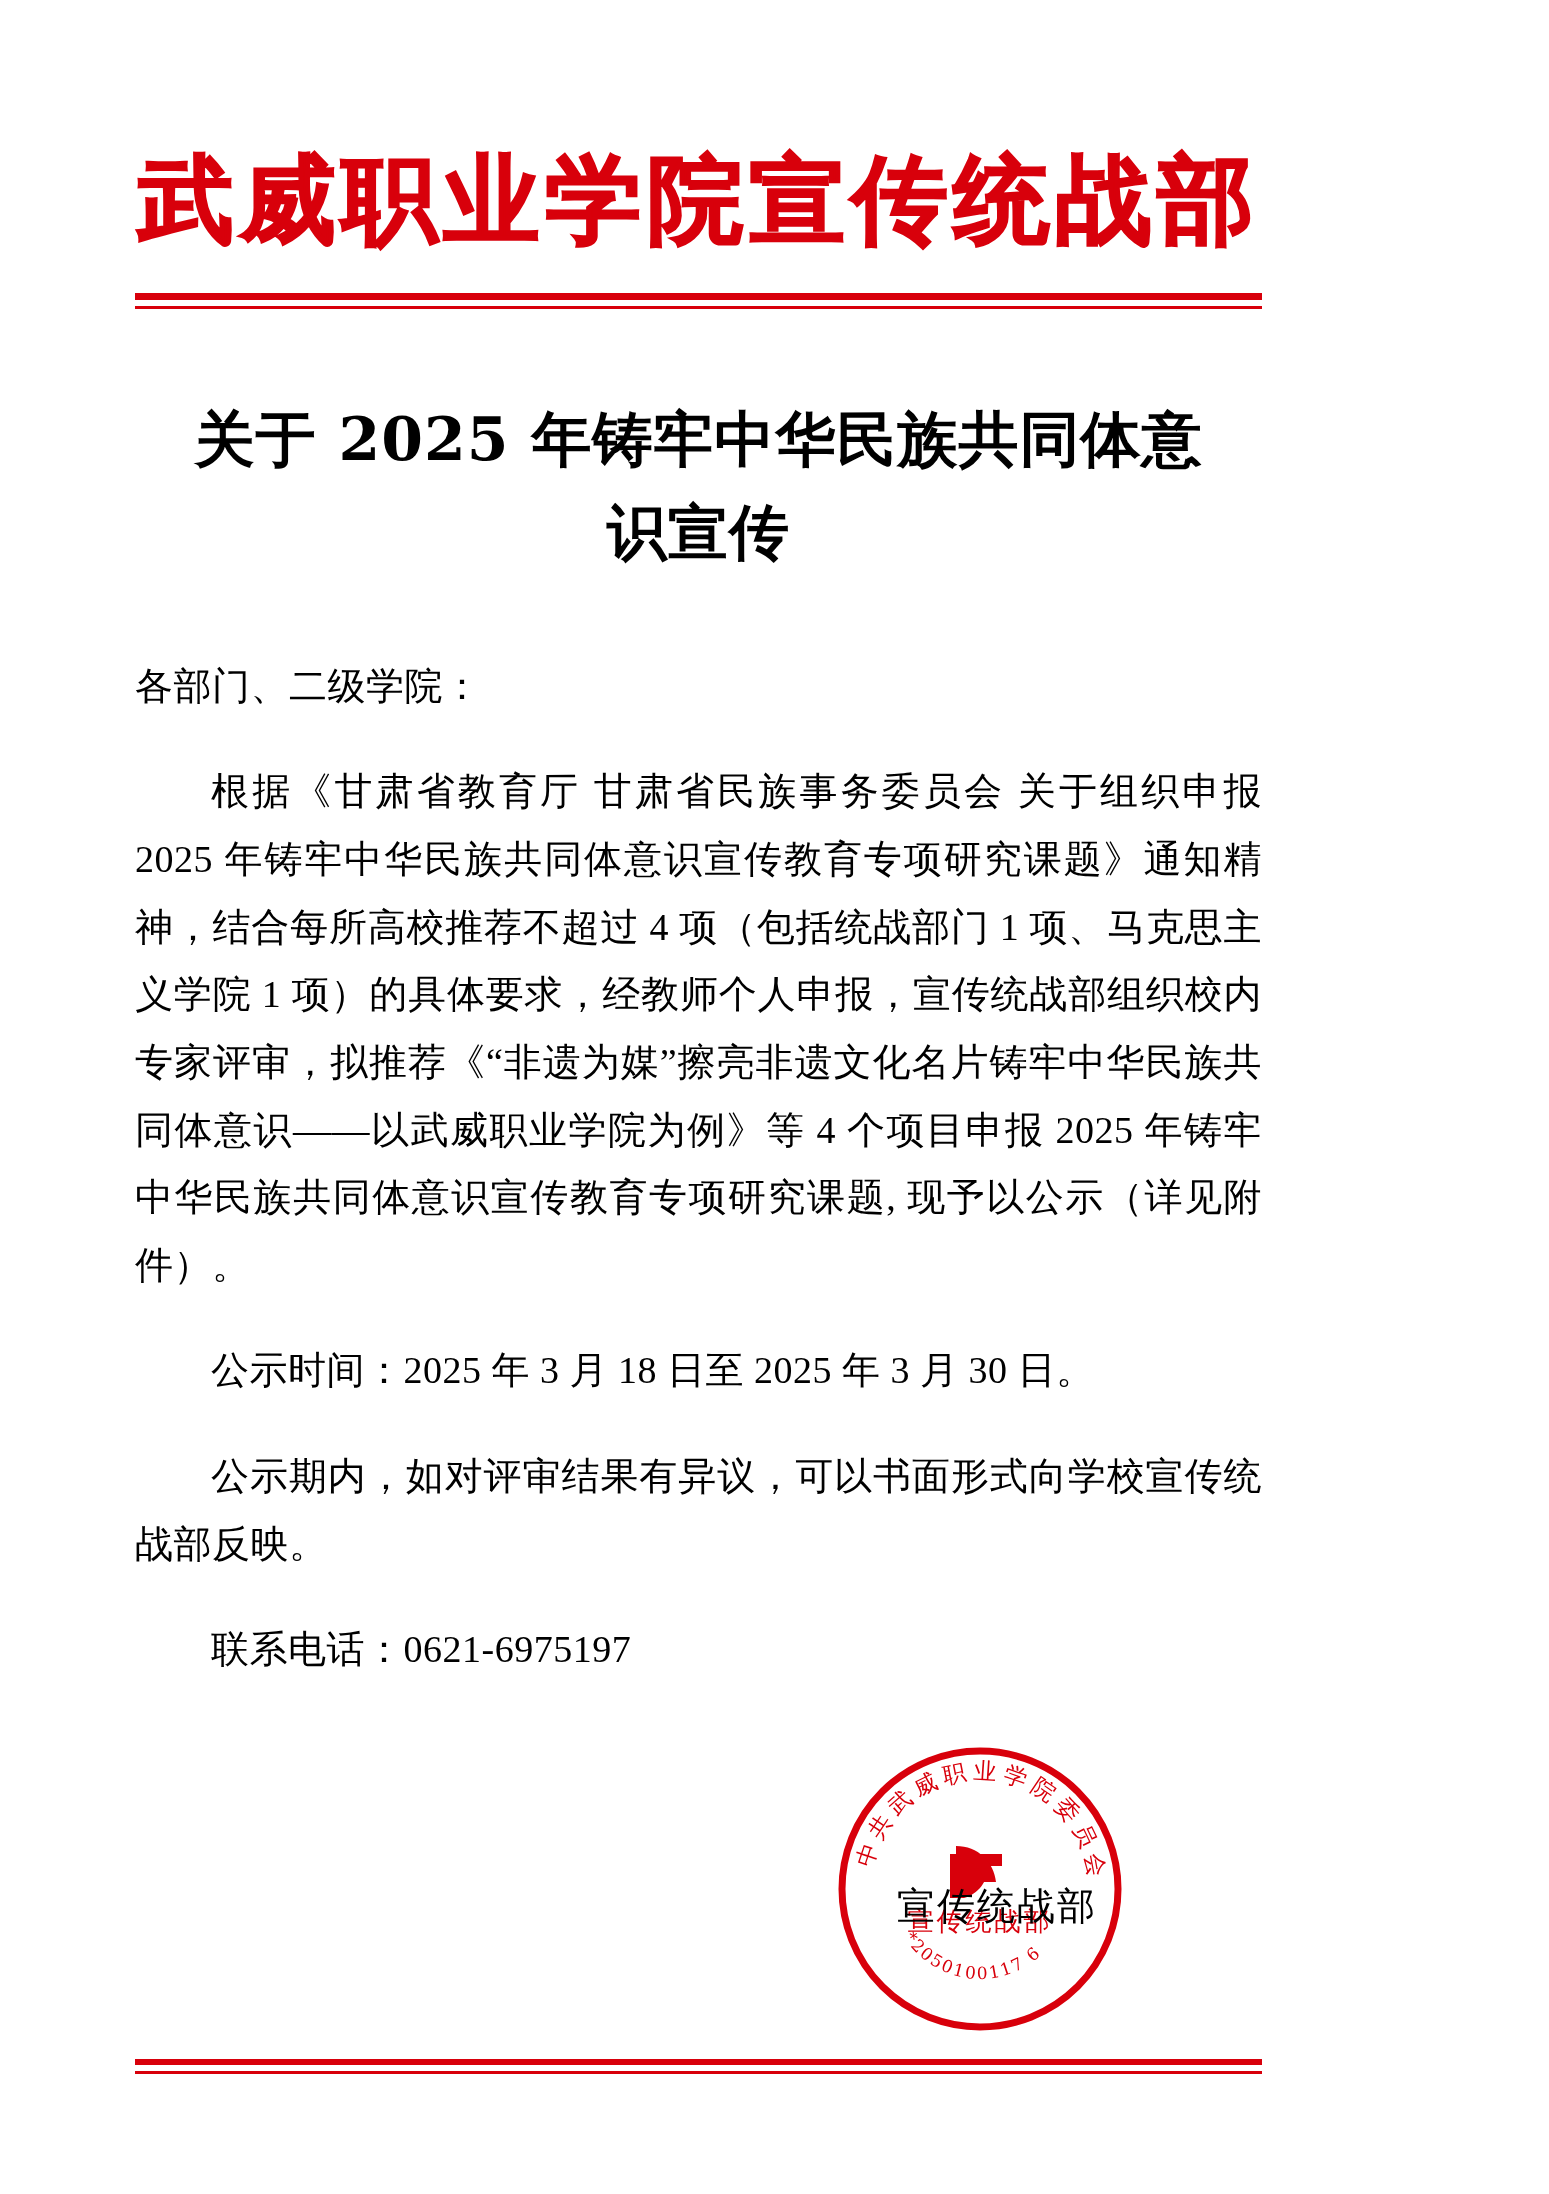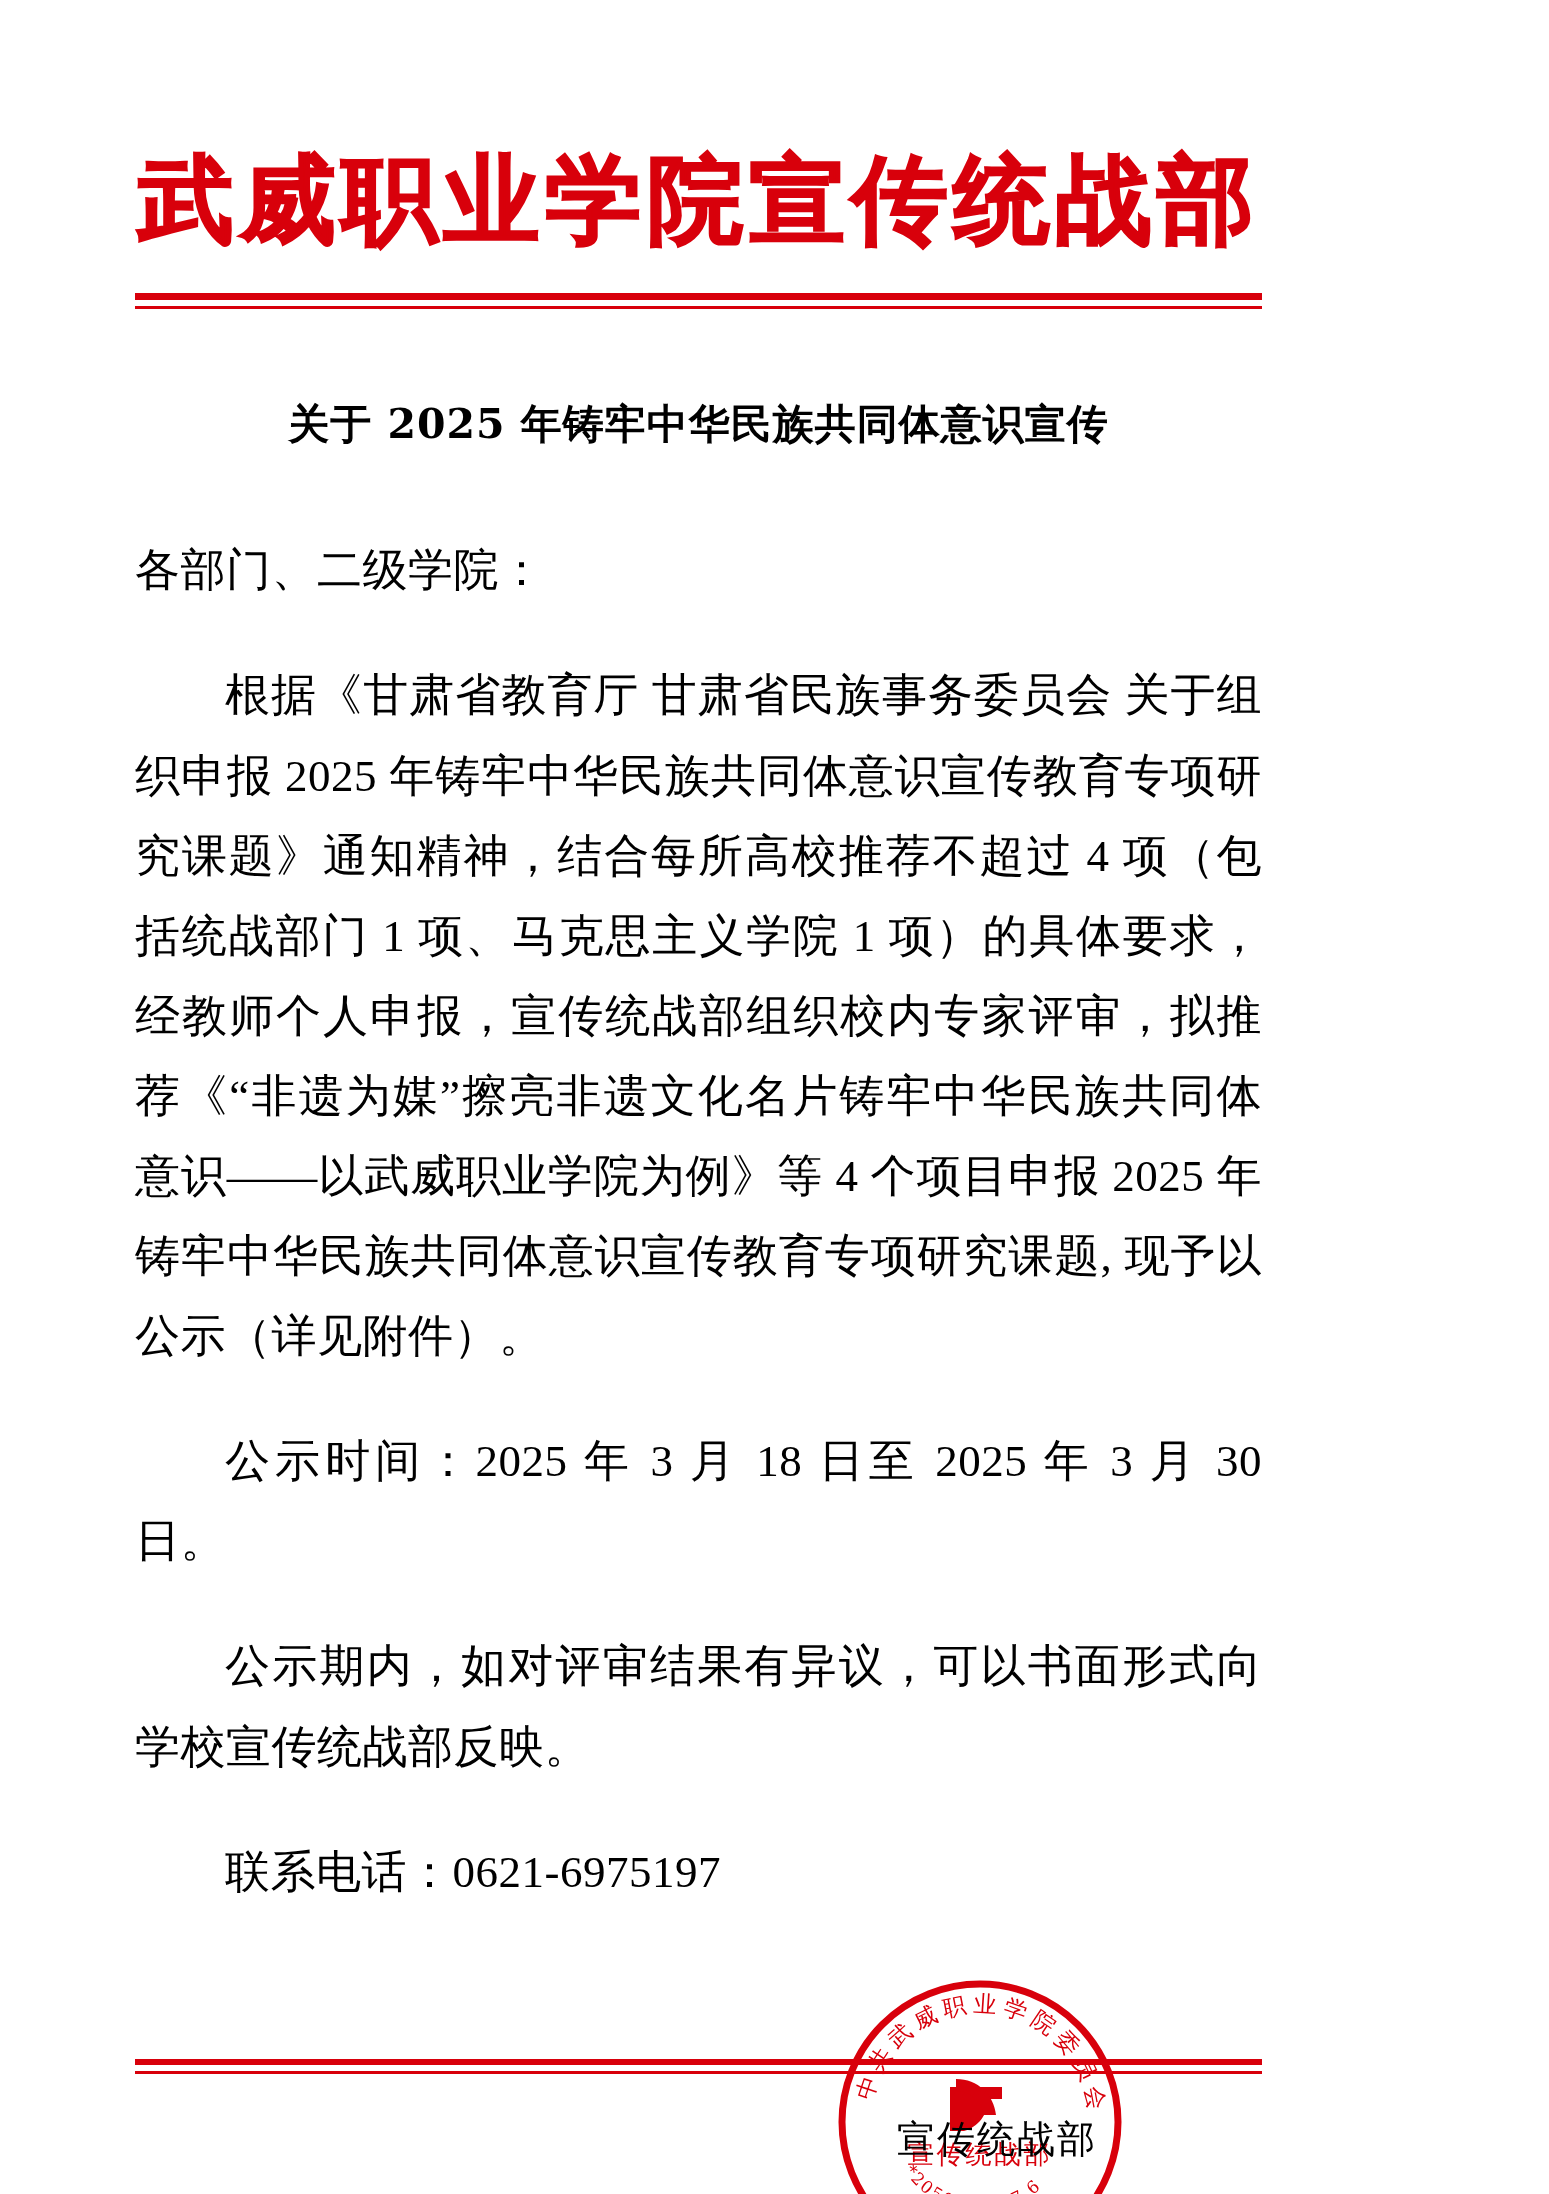--- a/index.html
+++ b/index.html
@@ -51,30 +51,30 @@
     height: 3px;
     background: #d8000b;
   }
 
   
   .doc-title {
     margin-top: 84px;
     text-align: center;
     font-family: "DejaVu Serif", "Liberation Serif", serif;
     font-weight: 700;
-    font-size: 41px;
+    font-size: 60px;
     line-height: 1.55;
     letter-spacing: 1px;
     padding: 0 30px;
   }
 
   
   .body-block {
     margin-top: 74px;
-    font-size: 45px;
+    font-size: 38px;
     line-height: 1.78;
     letter-spacing: 0.5px;
   }
   .salutation {
     margin-bottom: 4px;
   }
   .para {
     text-indent: 2em;
     text-align: justify;
     text-justify: inter-ideograph;

